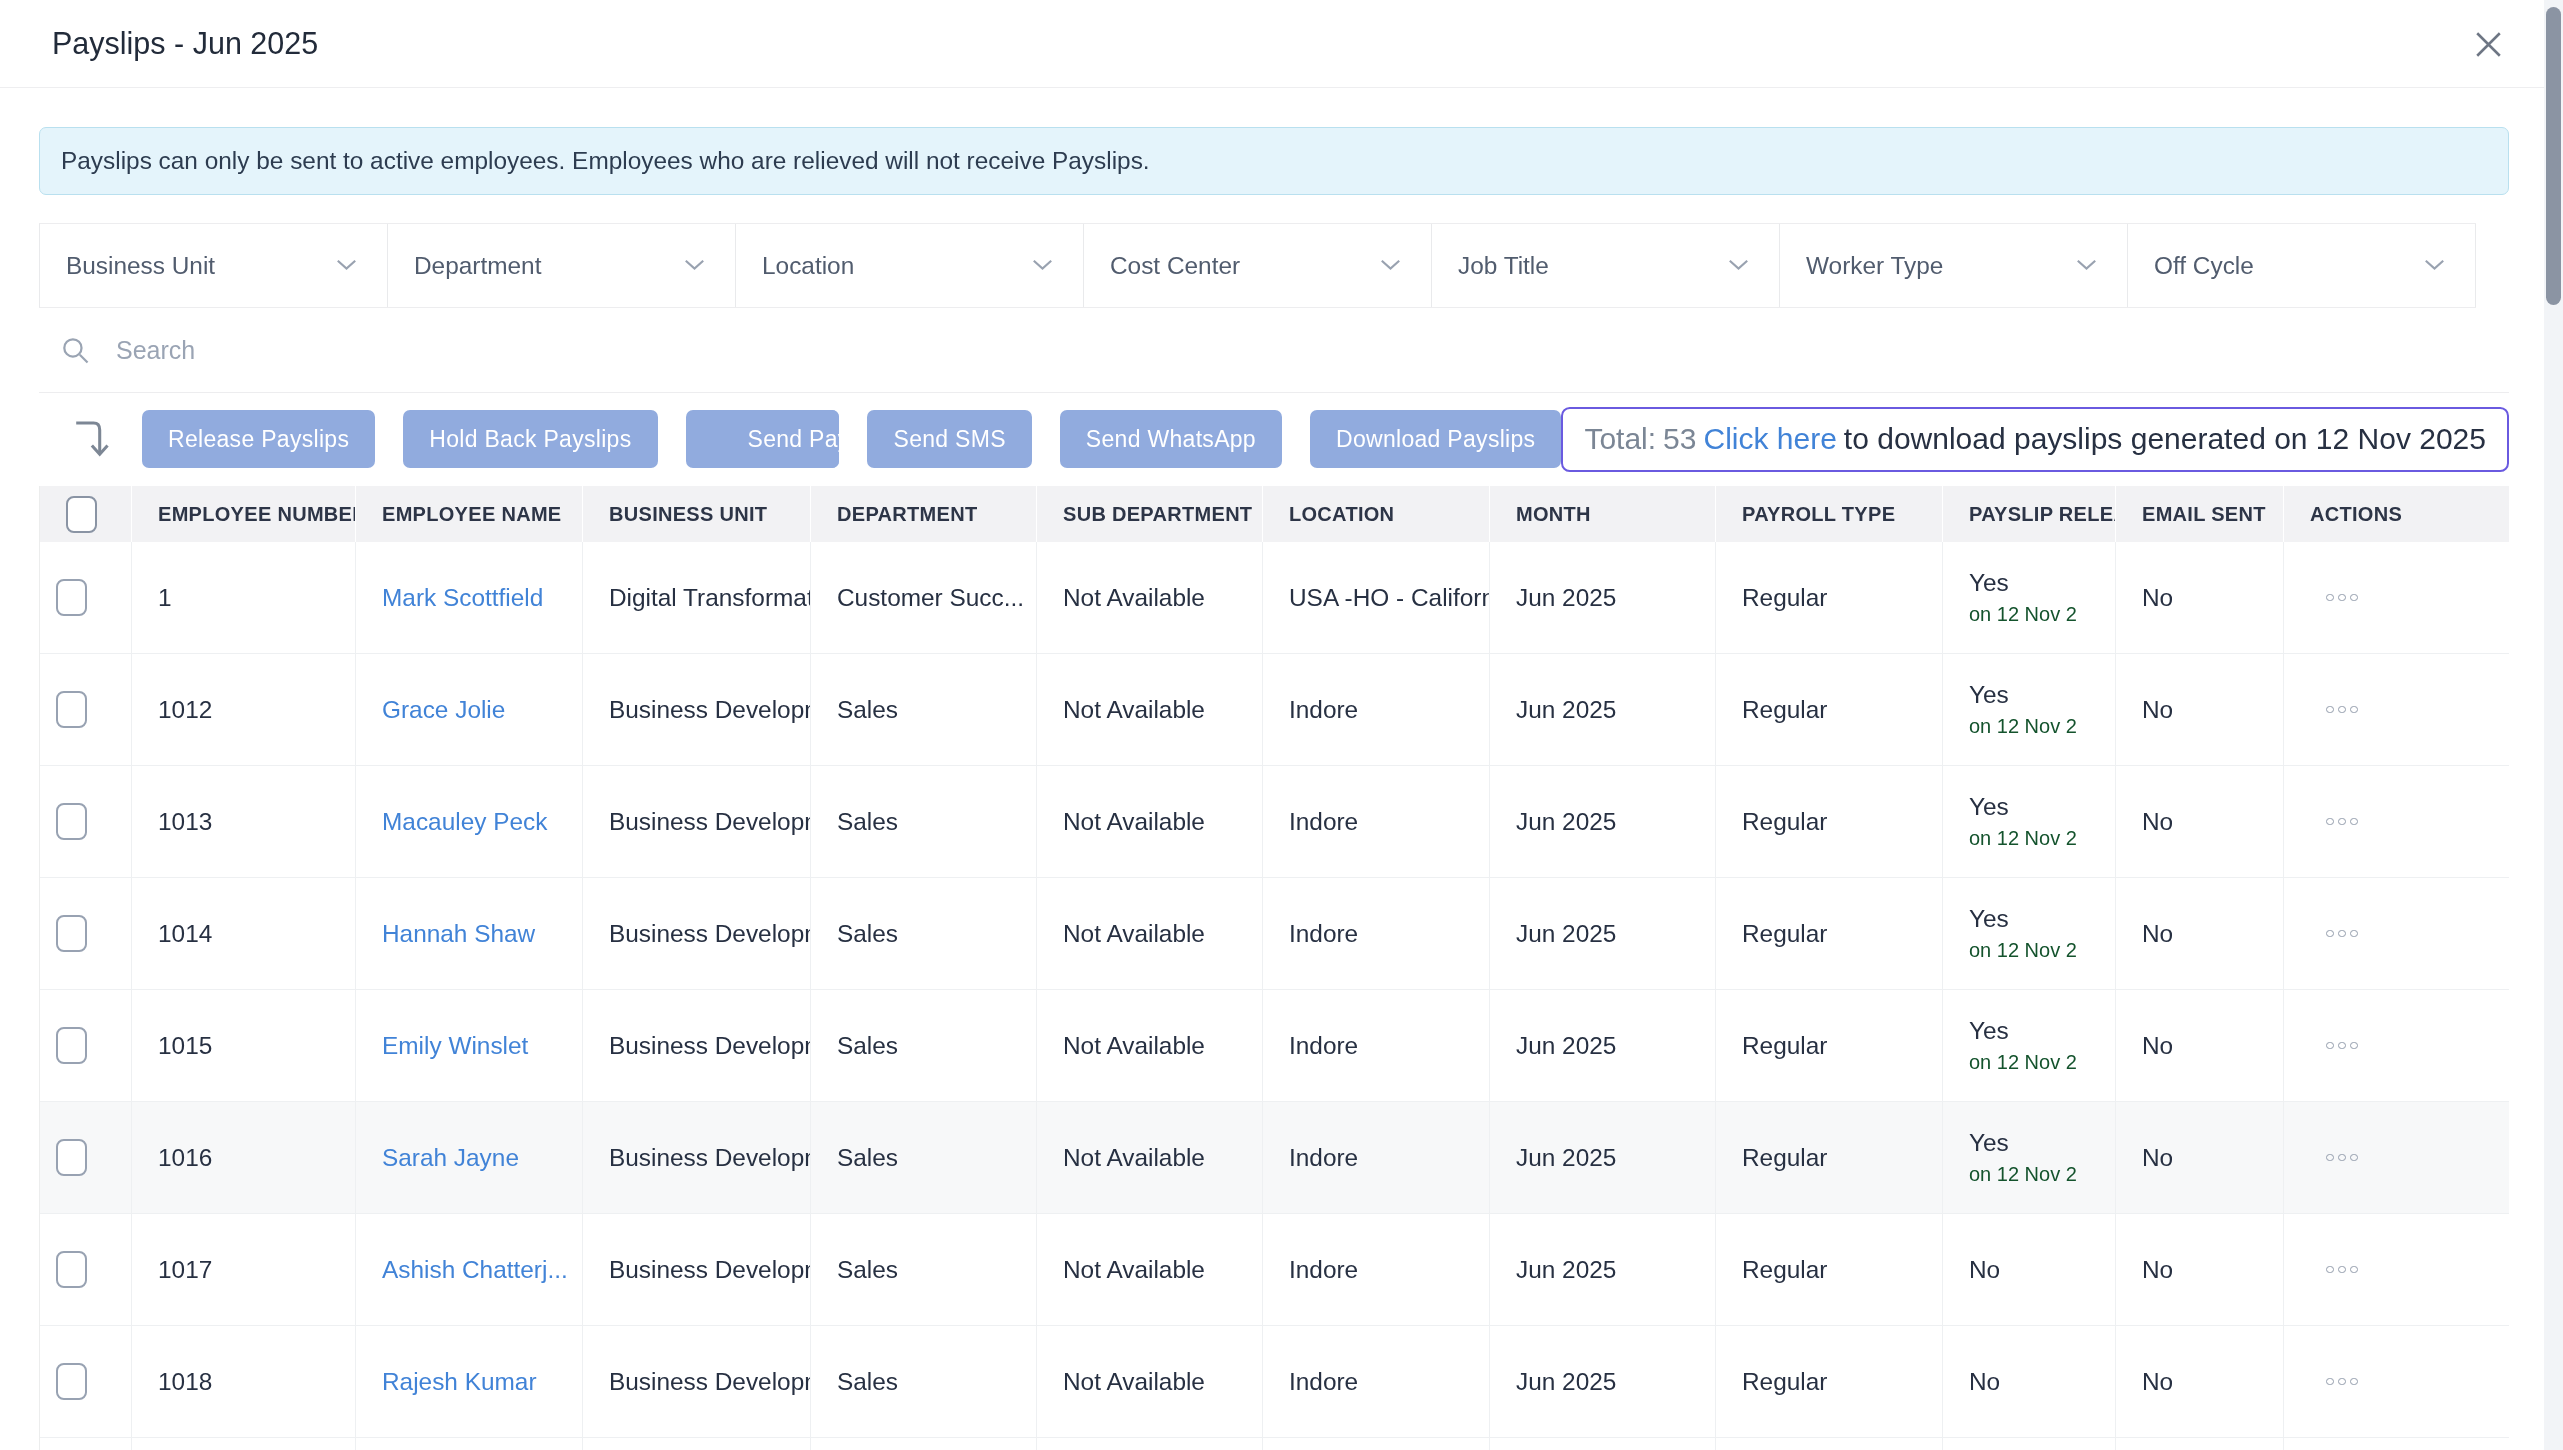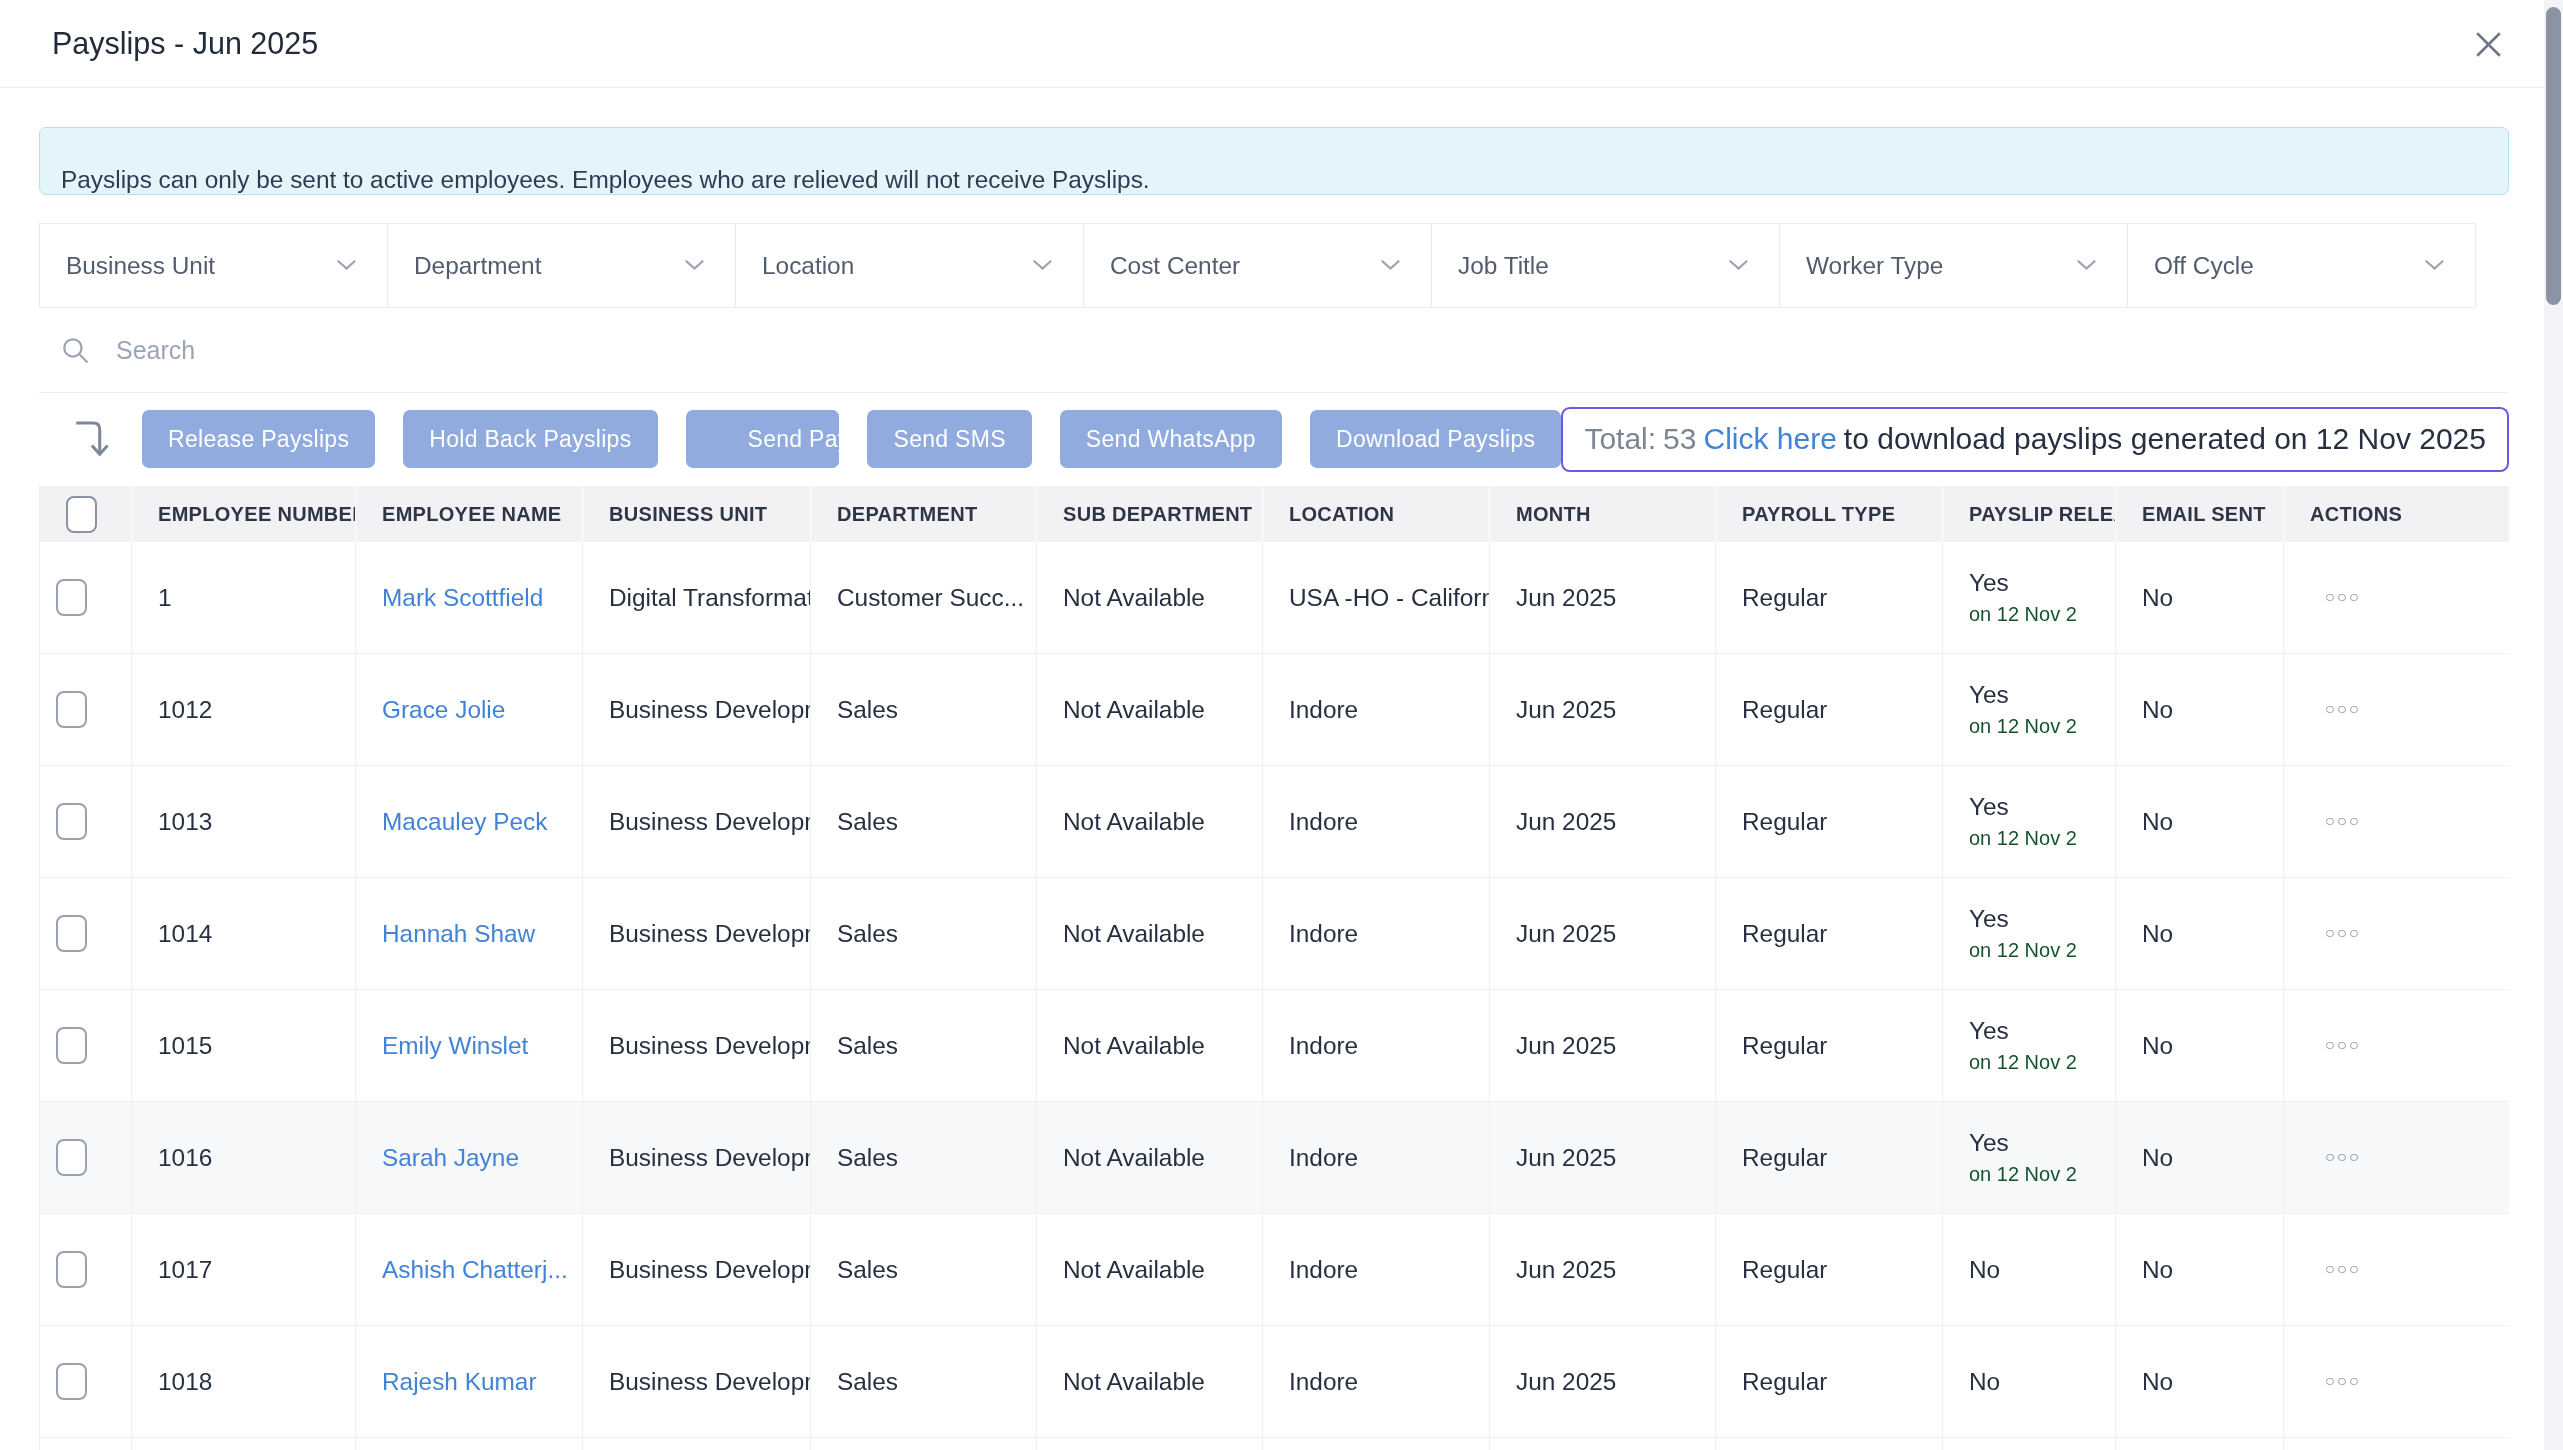--- a/index.html
+++ b/index.html
@@ -10,21 +10,21 @@
   .hdr{position:absolute;top:0;left:0;width:2563px;height:87px;border-bottom:1.7px solid #eeeef0;}
   .hdr-title{position:absolute;left:52px;top:0;line-height:87px;font-size:30.5px;font-weight:normal;color:#222b3a;}
   .close-btn{position:absolute;right:56px;top:26px;width:37px;height:37px;cursor:pointer;display:flex;align-items:center;justify-content:center;}
 
   
   .sb-track{position:absolute;right:0;top:0;width:19px;height:1451px;background:#f2f4f7;}
   .sb-thumb{position:absolute;left:1.7px;top:7px;width:15.7px;height:298px;border-radius:7.8px;background:#8b94a3;}
 
   
   .banner{position:absolute;left:39px;top:127px;width:2470px;height:68px;box-sizing:border-box;
-          background:#e4f4fb;border:1.7px solid #b9e0ef;border-radius:7px;display:flex;align-items:flex-end;padding-left:21px;}
+          background:#e4f4fb;border:1.7px solid #b9e0ef;border-radius:7px;display:flex;align-items:center;padding-left:21px;}
   .banner span{font-size:24.4px;color:#2d3c50;}
 
   
   .filters{position:absolute;left:39px;top:223px;width:2437px;height:85px;display:flex;
            border-top:1.7px solid #ededef;border-bottom:1.7px solid #ededef;border-left:0.9px solid #e9eaec;box-sizing:border-box;}
   .fcell{flex:1;display:flex;align-items:center;justify-content:space-between;border-right:0.9px solid #e9eaec;
          padding:0 30px 0 26px;cursor:pointer;}
   .fcell .flabel{font-size:24.4px;color:#515c6e;}
 
   

